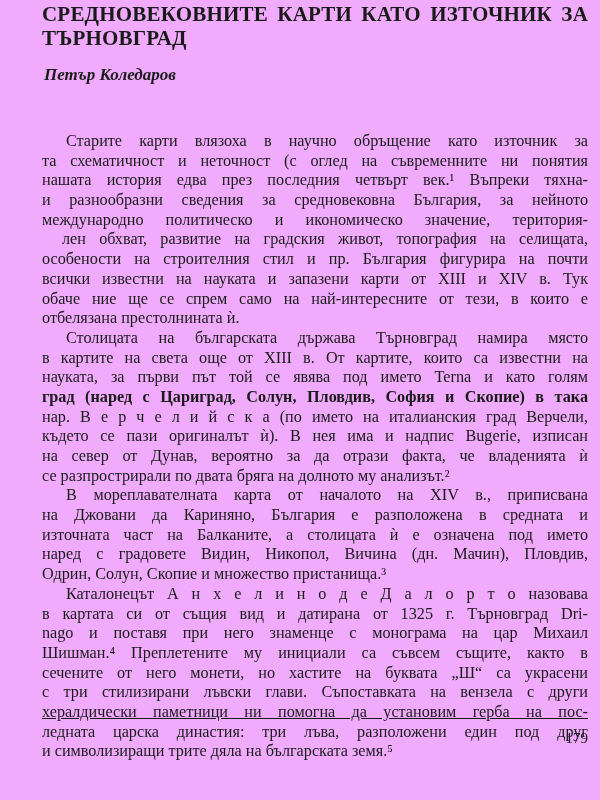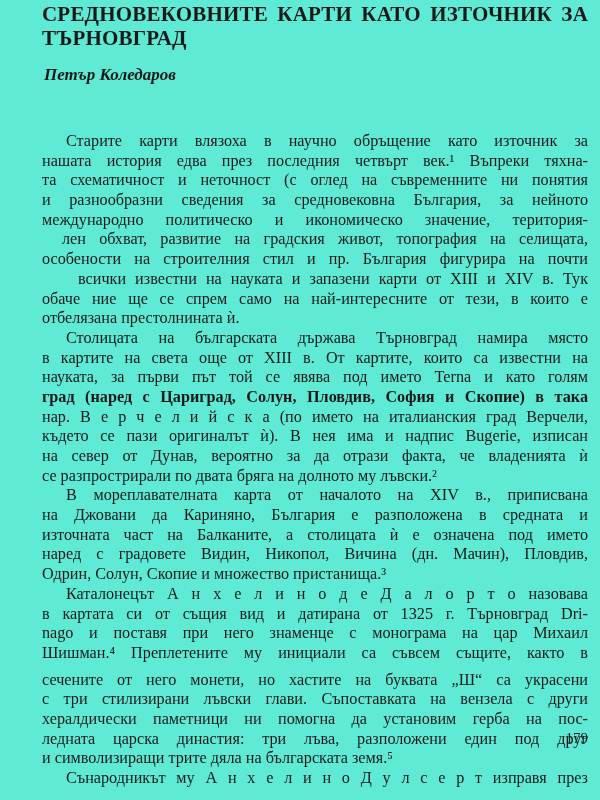--- a/index.html
+++ b/index.html
@@ -1,18 +1,18 @@
 <!DOCTYPE html>
 <html><head>
 <meta charset="utf-8">
 <style>
   html, body { margin: 0; padding: 0; background: #ffffff; }
   body { width: 600px; height: 800px; overflow: hidden; position: relative;
          font-family: "Liberation Serif", "DejaVu Serif", serif; color: #1a1a1a; }
-  .page { position: absolute; left: 0; top: 0; width: 600px; height: 800px; background: #5eead4; }
+  .page { position: absolute; left: 0; top: 0; width: 600px; height: 800px; background: #f0abfc; }
   .title { position: absolute; left: 42px; top: 2px; width: 546px;
            font-weight: bold; font-size: 21px; line-height: 24px; letter-spacing: 0.2px; }
   .title .tline { display: block; text-align: justify; text-align-last: justify; }
   .title .tline.last { text-align-last: left; }
   .author { position: absolute; left: 44px; top: 65px; font-weight: bold; font-size: 17px; font-style: italic; }
   .line { display: block; height: 19.7px; line-height: 19.7px; font-size: 16.2px;
           text-align: justify; text-align-last: justify; white-space: nowrap; }
   .line.indent { padding-left: 24px; }
   .line.end { text-align-last: left; }
   .body-wrap { position: absolute; left: 42px; top: 132px; width: 546px; }
@@ -23,48 +23,47 @@
 
 <div class="page">
   <div class="title">
     <span class="tline">СРЕДНОВЕКОВНИТЕ КАРТИ КАТО ИЗТОЧНИК ЗА</span>
     <span class="tline last">ТЪРНОВГРАД</span>
   </div>
   <div class="author">Петър Коледаров</div>
 
   <div class="body-wrap" id="body-lines">
       <span class="line indent" style="white-space: normal; overflow: hidden;">Старите карти влязоха в научно обръщение като източник за</span>
+      <span class="line" style="white-space: normal; overflow: hidden;">та схематичност и неточност (с оглед на съвременните ни понятия</span>
       <span class="line" style="white-space: normal; overflow: hidden;">нашата история едва през последния четвърт век.¹ Въпреки тяхна-</span>
-      <span class="line" style="white-space: normal; overflow: hidden;">та схематичност и неточност (с оглед на съвременните ни понятия</span>
       <span class="line" style="white-space: normal; overflow: hidden;">и разнообразни сведения за средновековна България, за нейното</span>
       <span class="line" style="white-space: normal; overflow: hidden;">международно политическо и икономическо значение, територия-</span>
       <span class="line" style="white-space: normal; overflow: hidden; margin-left: 20px;">лен обхват, развитие на градския живот, топография на селищата,</span>
       <span class="line" style="white-space: normal; overflow: hidden;">особености на строителния стил и пр. България фигурира на почти</span>
-      <span class="line" style="white-space: normal; overflow: hidden; margin-left: 36px;">всички известни на науката и запазени карти от XIII и XIV в. Тук</span>
+      <span class="line" style="white-space: normal; overflow: hidden;">всички известни на науката и запазени карти от XIII и XIV в. Тук</span>
       <span class="line" style="white-space: normal; overflow: hidden;">обаче ние ще се спрем само на най-интересните от тези, в които е</span>
       <span class="line end" style="white-space: normal; overflow: hidden;">отбелязана престолнината ѝ.</span>
       <span class="line indent" style="white-space: normal; overflow: hidden;">Столицата на българската държава Търновград намира място</span>
       <span class="line" style="white-space: normal; overflow: hidden;">в картите на света още от XIII в. От картите, които са известни на</span>
       <span class="line" style="white-space: normal; overflow: hidden;">науката, за първи път той се явява под името Terna и като голям</span>
       <span class="line" style="white-space: normal; overflow: hidden; font-weight: bold;">град (наред с Цариград, Солун, Пловдив, София и Скопие) в така</span>
       <span class="line" style="white-space: normal; overflow: hidden;">нар. В е р ч е л и й с к а (по името на италианския град Верчели,</span>
       <span class="line" style="white-space: normal; overflow: hidden;">където се пази оригиналът ѝ). В нея има и надпис Bugerie, изписан</span>
       <span class="line" style="white-space: normal; overflow: hidden;">на север от Дунав, вероятно за да отрази факта, че владенията ѝ</span>
-      <span class="line end" style="white-space: normal; overflow: hidden;">се разпрострирали по двата бряга на долното му лъвски.²</span>
+      <span class="line end" style="white-space: normal; overflow: hidden;">се разпрострирали по двата бряга на долното му анализът.²</span>
       <span class="line indent" style="white-space: normal; overflow: hidden;">В мореплавателната карта от началото на XIV в., приписвана</span>
       <span class="line" style="white-space: normal; overflow: hidden;">на Джовани да Кариняно, България е разположена в средната и</span>
       <span class="line" style="white-space: normal; overflow: hidden;">източната част на Балканите, а столицата ѝ е означена под името</span>
       <span class="line" style="white-space: normal; overflow: hidden;">наред с градовете Видин, Никопол, Вичина (дн. Мачин), Пловдив,</span>
       <span class="line end" style="white-space: normal; overflow: hidden;">Одрин, Солун, Скопие и множество пристанища.³</span>
       <span class="line indent" style="white-space: normal; overflow: hidden;">Каталонецът А н х е л и н о  д е  Д а л о р т о  назовава</span>
       <span class="line" style="white-space: normal; overflow: hidden;">в картата си от същия вид и датирана от 1325 г. Търновград Dri-</span>
       <span class="line" style="white-space: normal; overflow: hidden;">nago и поставя при него знаменце с монограма на цар Михаил</span>
       <span class="line" style="white-space: normal; overflow: hidden;">Шишман.⁴ Преплетените му инициали са съвсем същите, както в</span>
-      <span class="line" style="white-space: normal; overflow: hidden; margin-top: 7px;">сечените от него монети, но хастите на буквата „Ш“ са украсени</span>
+      <span class="line" style="white-space: normal; overflow: hidden;">сечените от него монети, но хастите на буквата „Ш“ са украсени</span>
       <span class="line" style="white-space: normal; overflow: hidden;">с три стилизирани лъвски глави. Съпоставката на вензела с други</span>
-      <span class="line" style="white-space: normal; overflow: hidden;">хералдически паметници ни помогна да установим герба на пос-</span>
+      <span class="line" style="white-space: normal; overflow: hidden; text-decoration: underline;">хералдически паметници ни помогна да установим герба на пос-</span>
       <span class="line" style="white-space: normal; overflow: hidden;">ледната царска династия: три лъва, разположени един под друг</span>
       <span class="line end" style="white-space: normal; overflow: hidden;">и символизиращи трите дяла на българската земя.⁵</span>
-      <span class="line indent" style="white-space: normal; overflow: hidden;">Сънародникът му А н х е л и н о  Д у л с е р т  изправя през</span>
     </div>
 
   <div class="page-number">179</div>
 </div>
 
 </body></html>

